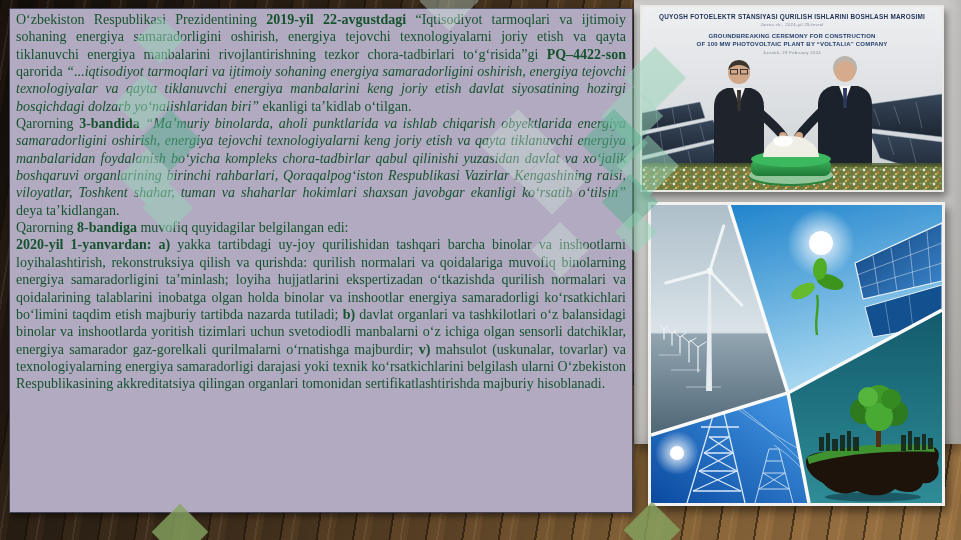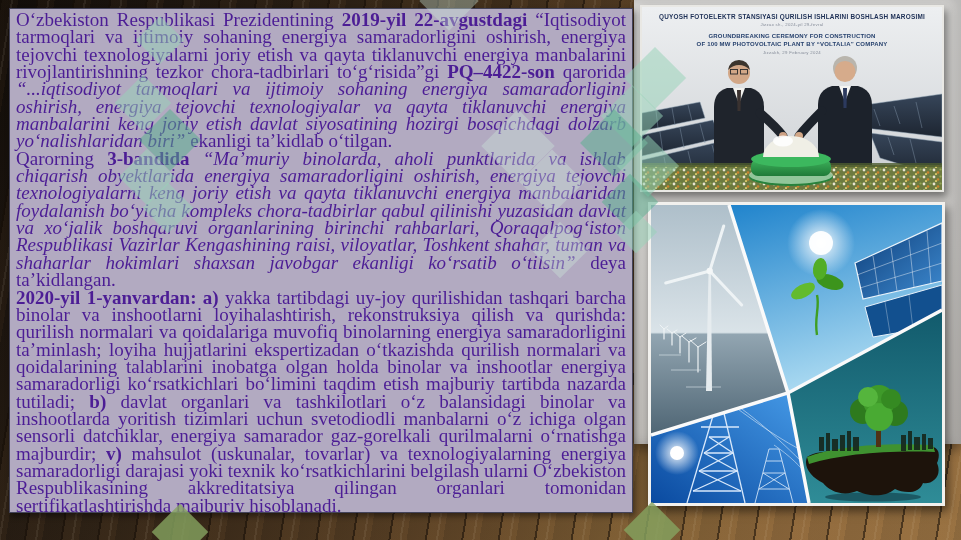--- a/index.html
+++ b/index.html
@@ -12,21 +12,21 @@
       repeating-linear-gradient(99deg, rgba(70,45,22,.22) 0 18px, rgba(28,17,8,.25) 18px 36px),
       linear-gradient(118deg,#0d0b09 0%,#1c1611 14%,#2f2418 28%,#4c3822 44%,#715330 60%,#93703f 74%,#a87d49 86%,#b1864f 100%);}
   
   .wall-panel{position:absolute;left:634px;top:0;width:327px;height:444px;
     background:linear-gradient(180deg,#d7d6d4 0%,#cccac7 55%,#bcb9b5 100%);
     box-shadow:inset -8px 0 12px rgba(0,0,0,.14), 0 6px 10px rgba(0,0,0,.35);}
   
   .textbox{position:absolute;left:9px;top:8px;width:624px;height:505px;box-sizing:border-box;
     background:#b2aac1;border:1.5px solid #43435a;padding:2px 6px 2px 6px;overflow:hidden;
     box-shadow:2px 3px 6px rgba(0,0,0,.45);}
-  .textbox p{margin:0;text-align:justify;font-size:19px;line-height:17.35px;color:#4c1d95;}
+  .textbox p{margin:0;text-align:justify;font-size:14px;line-height:17.35px;color:#14532d;}
   .textbox b{font-weight:bold;}
   .textbox i{font-style:italic;}
   
   .photo1{position:absolute;left:640px;top:5px;width:300px;height:183px;
     border:2px solid #e9e8e4;background:#dfe1e4;box-shadow:3px 5px 8px rgba(0,0,0,.45);}
   .photo1 svg{position:absolute;inset:0;}
   .ph1-captions{position:absolute;left:0;top:0;width:100%;text-align:center;
     font-family:"Liberation Sans","DejaVu Sans",sans-serif;}
   .cap-uz{margin-top:6px;font-size:6.4px;font-weight:bold;letter-spacing:.25px;color:#1d2f55;}
   .cap-date{margin-top:2px;font-size:4.3px;color:#848b98;letter-spacing:.3px;}
@@ -45,20 +45,21 @@
 <body>
 
 <div id="slide">
 
   <div class="wood-bg"></div>
   <div class="wall-panel"></div>
 
   <div class="textbox">
     <p><span>O‘zbekiston Respublikasi Prezidentining </span><b>2019-yil 22-avgustdagi </b><span>“Iqtisodiyot tarmoqlari va ijtimoiy sohaning energiya samaradorligini oshirish, energiya tejovchi texnologiyalarni joriy etish va qayta tiklanuvchi energiya manbalarini rivojlantirishning tezkor chora-tadbirlari to‘g‘risida”gi </span><b>PQ–4422-son </b><span>qarorida </span><i>“...iqtisodiyot tarmoqlari va ijtimoiy sohaning energiya samaradorligini oshirish, energiya tejovchi texnologiyalar va qayta tiklanuvchi energiya manbalarini keng joriy etish davlat siyosatining hozirgi bosqichdagi dolzarb yo‘nalishlaridan biri”</i><span> ekanligi ta’kidlab o‘tilgan.</span></p>
     <p><span>Qarorning </span><b>3-bandida </b><i>“Ma’muriy binolarda, aholi punktlarida va ishlab chiqarish obyektlarida energiya samaradorligini oshirish, energiya tejovchi texnologiyalarni keng joriy etish va qayta tiklanuvchi energiya manbalaridan foydalanish bo‘yicha kompleks chora-tadbirlar qabul qilinishi yuzasidan davlat va xo‘jalik boshqaruvi organlarining birinchi rahbarlari, Qoraqalpog‘iston Respublikasi Vazirlar Kengashining raisi, viloyatlar, Toshkent shahar, tuman va shaharlar hokimlari shaxsan javobgar ekanligi ko‘rsatib o‘tilsin”</i><span> deya ta’kidlangan.</span></p>
+    <p><span>Qarorning </span><b>8-bandiga </b><span>muvofiq quyidagilar belgilangan edi:</span></p>
     <p><b>2020-yil 1-yanvardan: a) </b><span>yakka tartibdagi uy-joy qurilishidan tashqari barcha binolar va inshootlarni loyihalashtirish, rekonstruksiya qilish va qurishda: qurilish normalari va qoidalariga muvofiq binolarning energiya samaradorligini ta’minlash; loyiha hujjatlarini ekspertizadan o‘tkazishda qurilish normalari va qoidalarining talablarini inobatga olgan holda binolar va inshootlar energiya samaradorligi ko‘rsatkichlari bo‘limini taqdim etish majburiy tartibda nazarda tutiladi; </span><b>b) </b><span>davlat organlari va tashkilotlari o‘z balansidagi binolar va inshootlarda yoritish tizimlari uchun svetodiodli manbalarni o‘z ichiga olgan sensorli datchiklar, energiya samarador gaz-gorelkali qurilmalarni o‘rnatishga majburdir; </span><b>v) </b><span>mahsulot (uskunalar, tovarlar) va texnologiyalarning energiya samaradorligi darajasi yoki texnik ko‘rsatkichlarini belgilash ularni O‘zbekiston Respublikasining akkreditatsiya qilingan organlari tomonidan sertifikatlashtirishda majburiy hisoblanadi.</span></p>
   </div>
 
   <div class="photo1">
     <svg viewBox="0 0 300 183" width="300" height="183">
       <defs>
         <linearGradient id="bdrop" x1="0" y1="0" x2="0" y2="1">
           <stop offset="0" stop-color="#edeff1"></stop>
             <stop offset=".7" stop-color="#d7dadd"></stop>
             <stop offset="1" stop-color="#c8ccd0"></stop>

